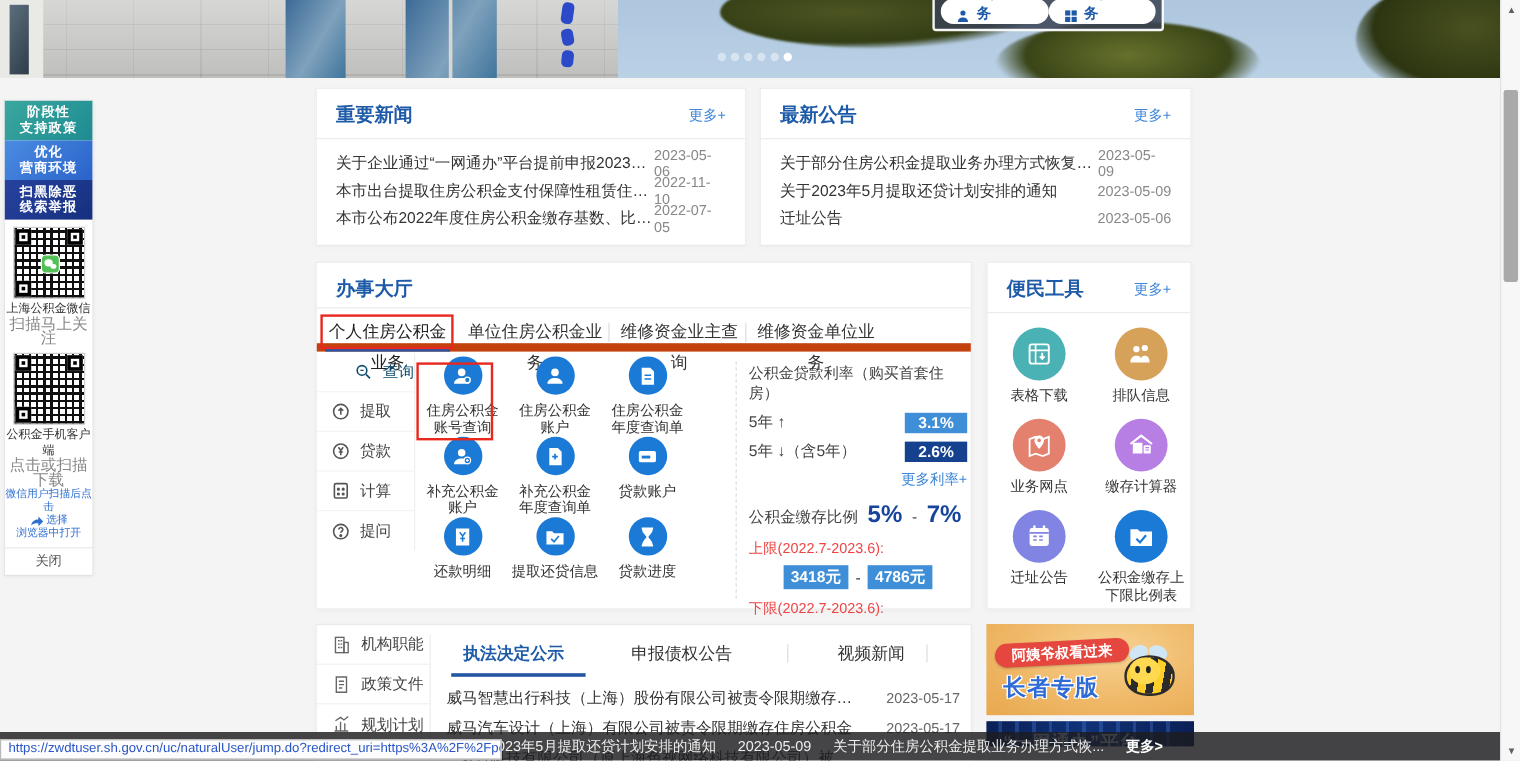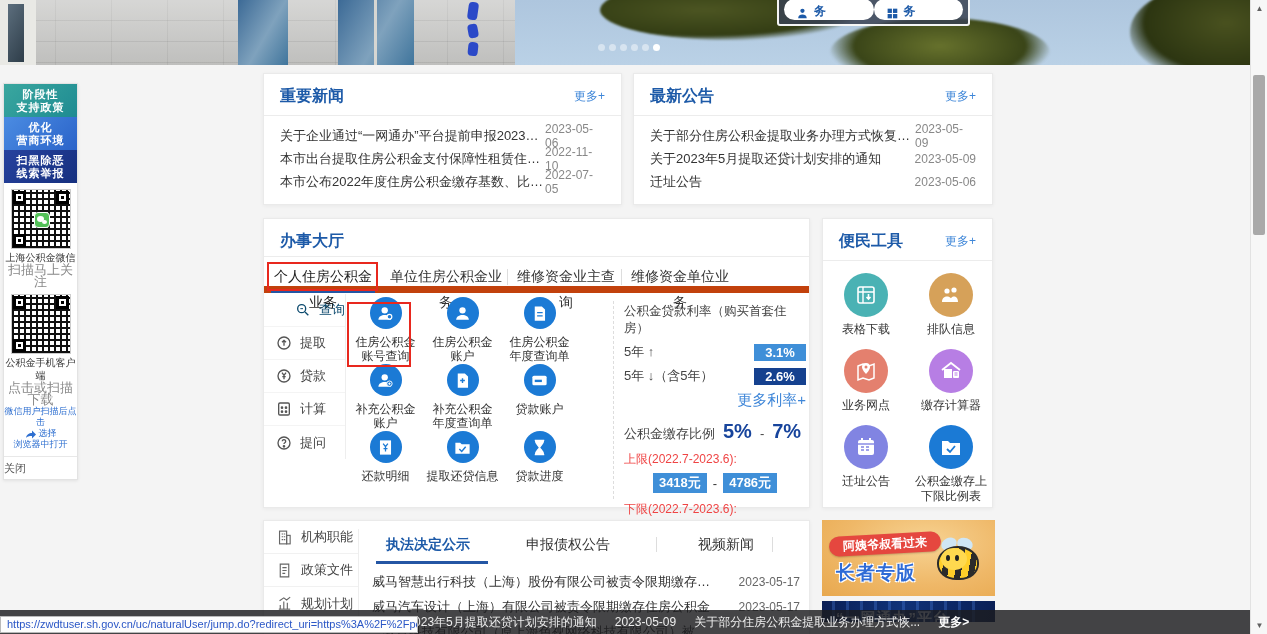--- a/index.html
+++ b/index.html
@@ -56,21 +56,21 @@
   .fd.tl { left:1px; top:1px; } .fd.tr { right:1px; top:1px; } .fd.bl { left:1px; bottom:1px; }
   .qr .wx { position:absolute; left:22px; top:22px; width:16px; height:16px; background:#53c158; border-radius:4px;
             border:1px solid #fff; }
   .qr .wx:before { content:""; position:absolute; left:2px; top:3px; width:7px; height:6px; background:#fff; border-radius:50%; }
   .qr .wx:after { content:""; position:absolute; right:2px; bottom:3px; width:5px; height:4px; background:#fff; border-radius:50%; }
   .side .cap1 { text-align:center; font-size:10px; color:#333; line-height:13px; }
   .side .cap2 { text-align:center; font-size:13px; color:#888; line-height:12px; }
   .side .note { text-align:center; font-size:9px; color:#2e6fd0; line-height:11px; }
   .side .note-row { display:flex; align-items:center; justify-content:center; gap:2px; color:#2e6fd0; }
   .side .note-row svg { width:12px; height:10px; }
-  .side .close { border-top:1px solid #e8e8e8; margin-top:6px; font-size:11px; color:#555;
+  .side .close { border-top:1px solid #e8e8e8; margin-top:6px; text-align:center; font-size:11px; color:#555;
                  line-height:22px; cursor:pointer; }
 
   
   .panel { position:absolute; background:#fff; border:1px solid #eaeaea; box-shadow:0 1px 4px rgba(0,0,0,.05); }
   .p-head { display:flex; justify-content:space-between; align-items:center; padding:12px 16px 8px; }
   .p-title { font-size:16px; font-weight:bold; color:#1d5aa8; }
   .p-more { font-size:12px; color:#3e86d8; cursor:pointer; }
   .p-rule { border-top:1px solid #ececec; margin:0 0; }
 
   .news-list { padding:8px 16px 0; }
@@ -97,21 +97,21 @@
   .gcirc { width:32px; height:32px; border-radius:50%; background:#1b7ad5; margin:0 auto; display:flex; align-items:center; justify-content:center; }
   .gcirc svg { width:19px; height:19px; }
   .glabel { font-size:12px; color:#333; line-height:14px; margin-top:6px; }
 
   .hall-dash { position:absolute; left:349px; top:82px; height:198px; border-left:1px dashed #ddd; }
   .rates { position:absolute; left:360px; top:84px; width:182px; font-size:13px; color:#444; }
   .r-row { display:flex; justify-content:space-between; align-items:center; margin-top:6px; }
   .badge { min-width:52px; text-align:center; color:#fff; font-weight:bold; font-size:13px; padding:1px 6px; }
   .badge.light { background:#3f8fd8; }
   .badge.dark { background:#15418f; }
-  .r-more { text-align:right; font-size:15px; color:#3e86d8; margin-top:6px; cursor:pointer; }
+  .r-more { text-align:right; font-size:12px; color:#3e86d8; margin-top:6px; cursor:pointer; }
   .dep-line { display:flex; align-items:baseline; gap:8px; margin-top:10px; }
   .dep-big { font-size:20px; font-weight:bold; color:#17449c; }
   .r-lim { margin-top:8px; color:#ef4444; font-size:12px; }
   .r-badges { display:flex; justify-content:center; align-items:center; gap:6px; margin-top:5px; color:#333; }
 
   
   .tool-grid { position:absolute; left:0; top:44px; width:100%; }
   .tcell { position:absolute; width:80px; text-align:center; cursor:pointer; }
   .tcirc { width:44px; height:44px; border-radius:50%; margin:0 auto; display:flex; align-items:center; justify-content:center; }
   .tcirc svg { width:24px; height:24px; }

